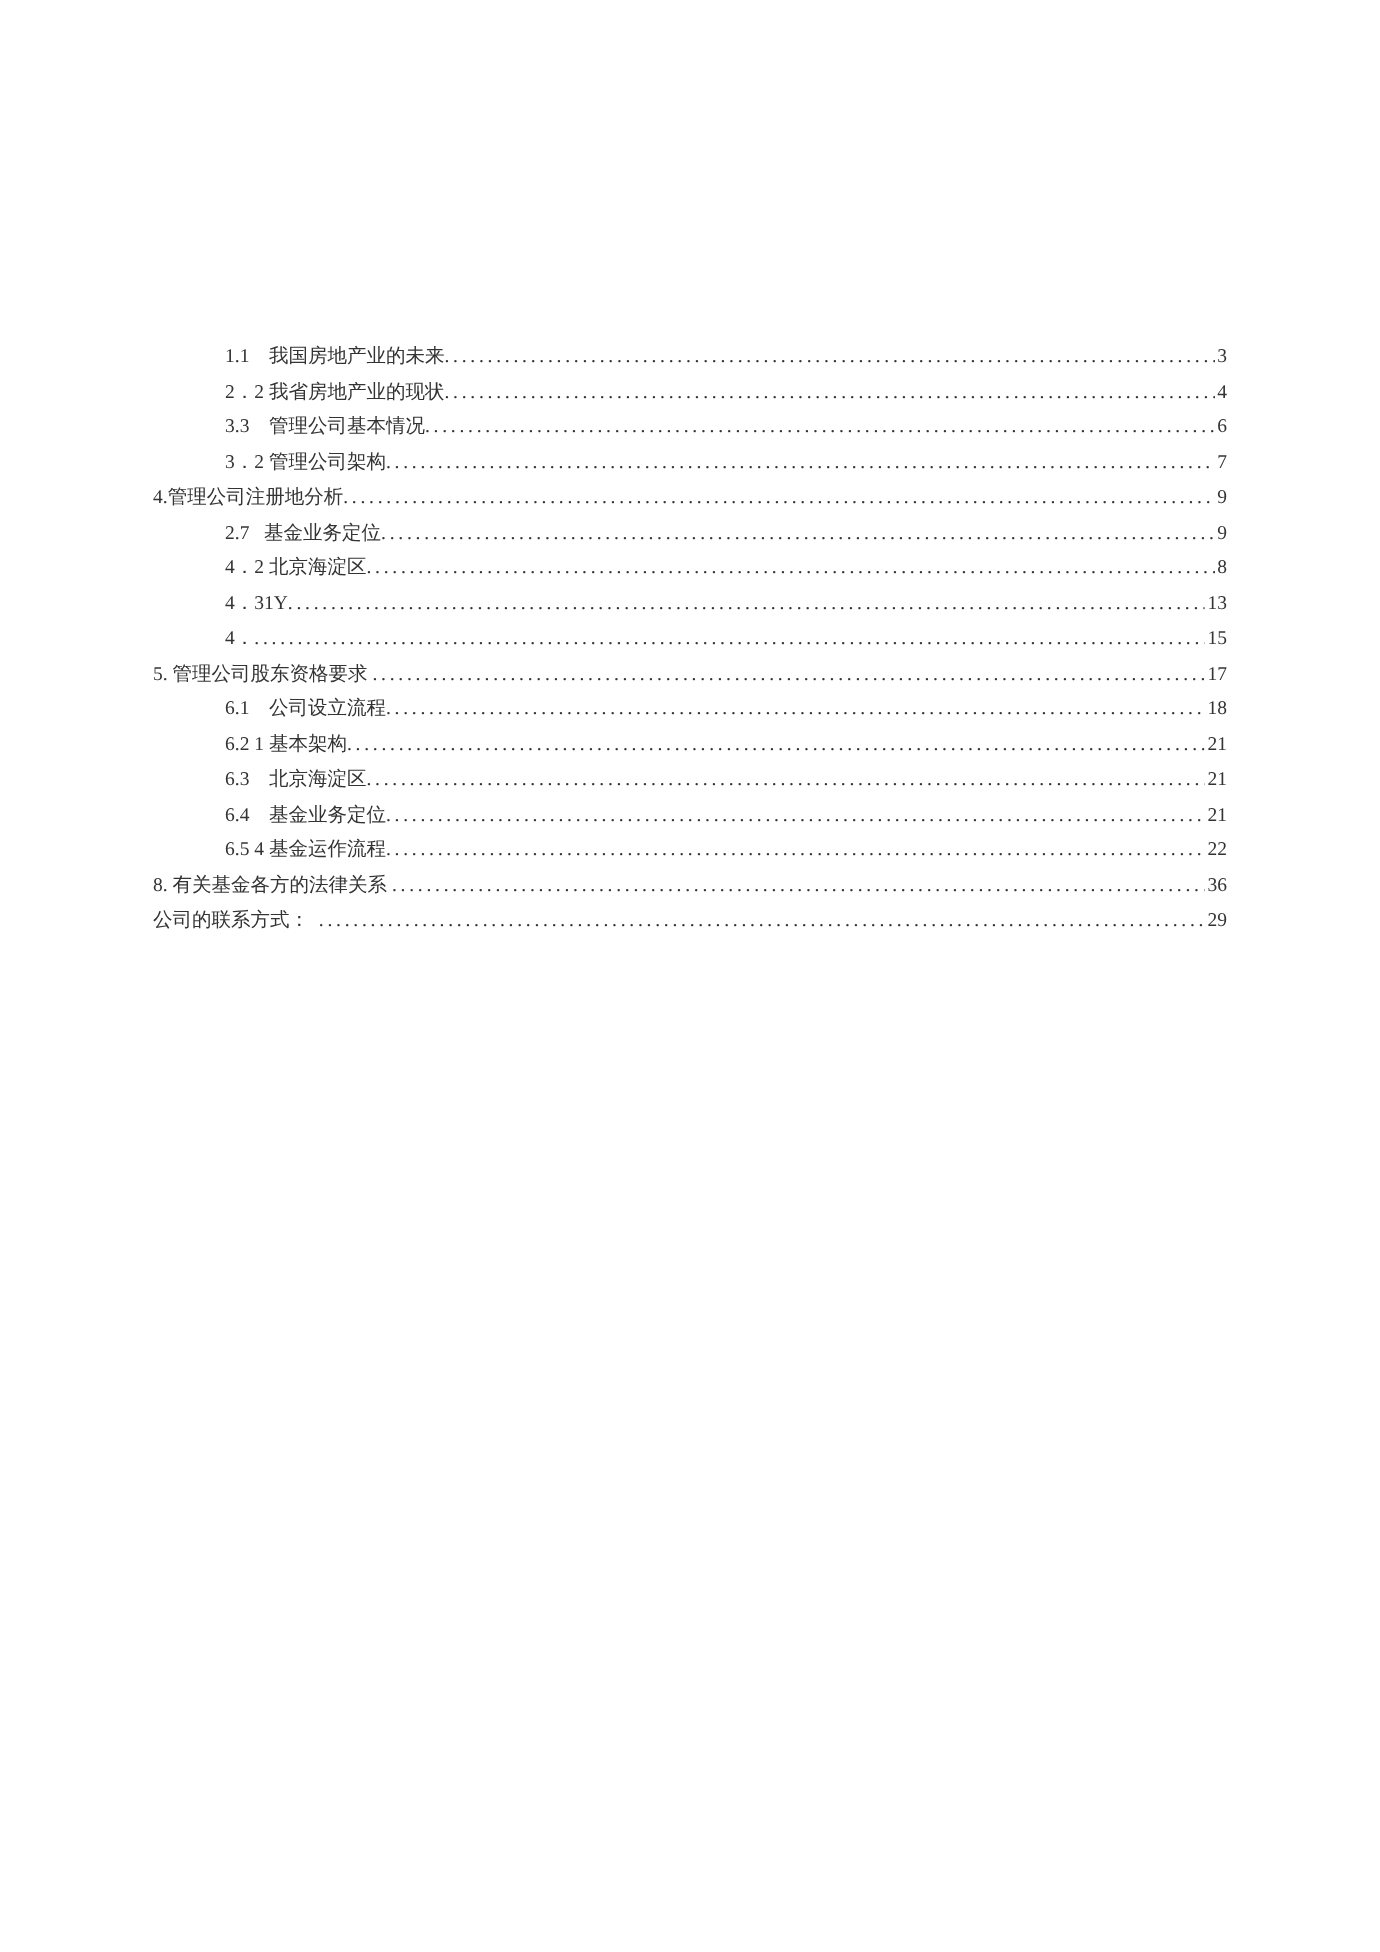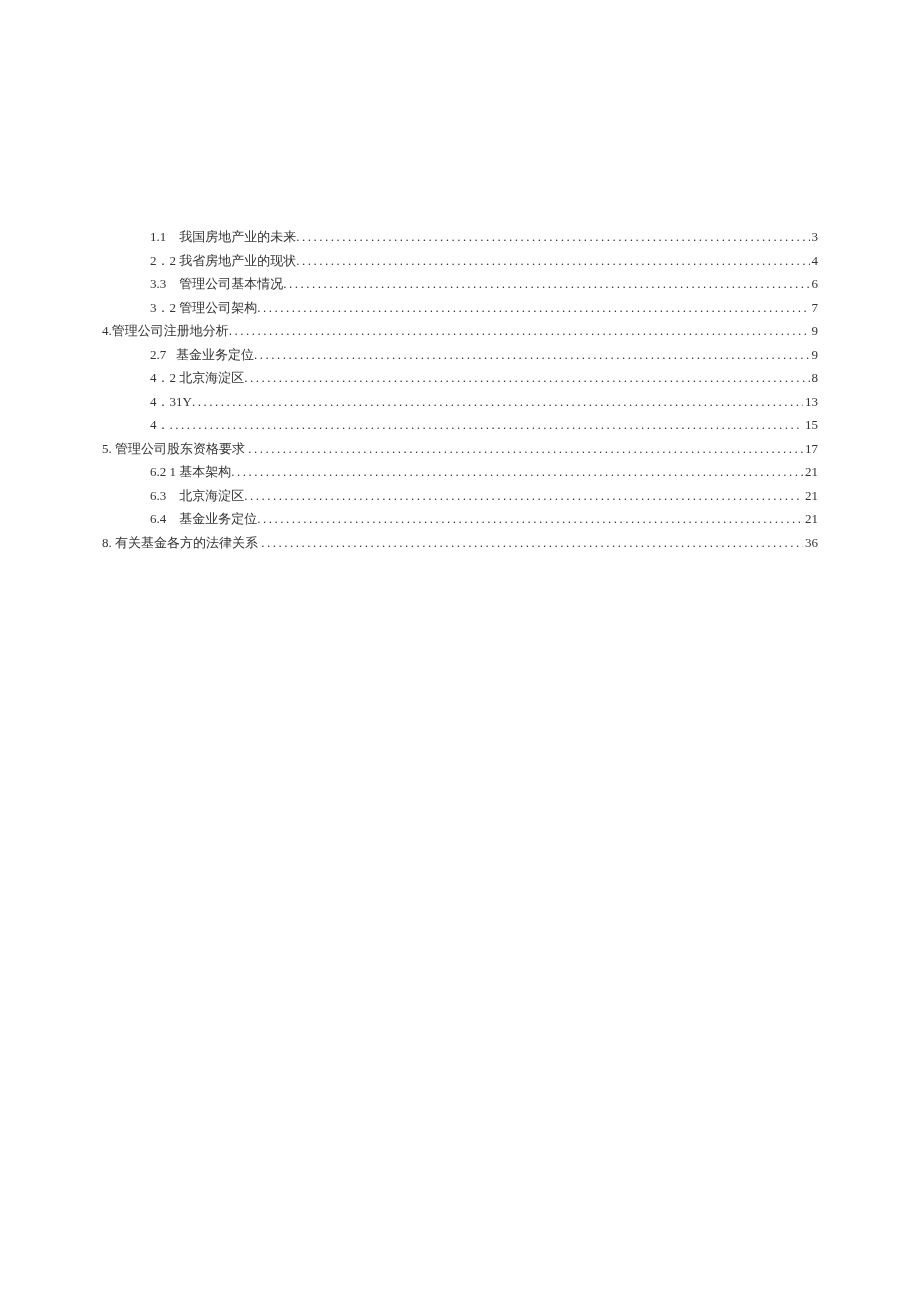--- a/index.html
+++ b/index.html
@@ -100,36 +100,54 @@
     <span class="toc-leader"></span>
     <span class="toc-page">15</span>
   </div>
   <div class="toc-line">
     <span class="toc-num">5.</span>
     <span class="toc-title"> 管理公司股东资格要求 </span>
     <span class="toc-leader"></span>
     <span class="toc-page">17</span>
   </div>
   <div class="toc-line indent">
+    <span class="toc-num">6.1</span>
+    <span class="toc-title">    <span>公司设立流程</span></span>
+    <span class="toc-leader"></span>
+    <span class="toc-page">18</span>
+  </div>
+  <div class="toc-line indent">
     <span class="toc-num">6.2</span>
     <span class="toc-title"> 1 基本架构</span>
     <span class="toc-leader"></span>
     <span class="toc-page">21</span>
   </div>
   <div class="toc-line indent">
     <span class="toc-num">6.3</span>
     <span class="toc-title">    <span>北京海淀区</span></span>
     <span class="toc-leader"></span>
     <span class="toc-page">21</span>
   </div>
   <div class="toc-line indent">
     <span class="toc-num">6.4</span>
     <span class="toc-title">    <span>基金业务定位</span></span>
     <span class="toc-leader"></span>
     <span class="toc-page">21</span>
   </div>
+  <div class="toc-line indent">
+    <span class="toc-num">6.5</span>
+    <span class="toc-title"> 4 基金运作流程</span>
+    <span class="toc-leader"></span>
+    <span class="toc-page">22</span>
+  </div>
   <div class="toc-line">
     <span class="toc-num">8.</span>
     <span class="toc-title"> 有关基金各方的法律关系 </span>
     <span class="toc-leader"></span>
     <span class="toc-page">36</span>
   </div>
+  <div class="toc-line">
+    <span class="toc-num"></span>
+    <span class="toc-title">公司的联系方式：  </span>
+    <span class="toc-leader"></span>
+    <span class="toc-page">29</span>
+  </div>
 </div>
 
 </body></html>

